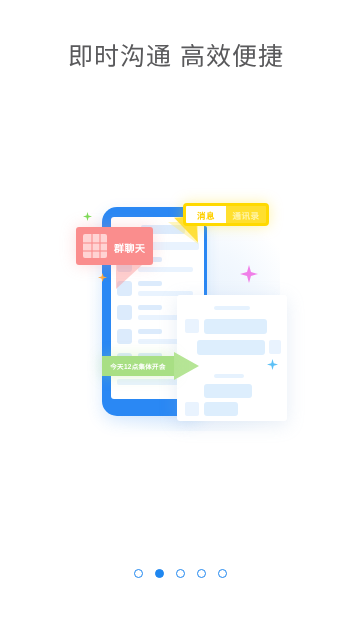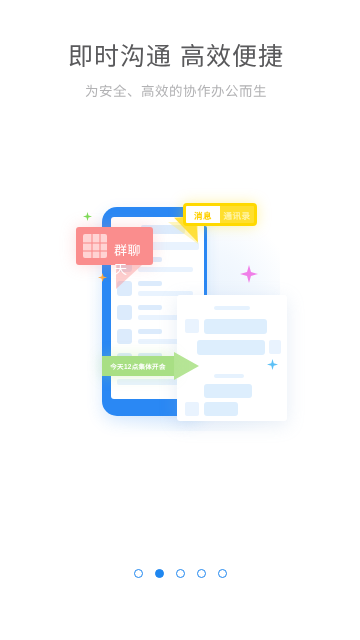--- a/index.html
+++ b/index.html
@@ -144,21 +144,21 @@
     width: 0; height: 0;
     border-left: 30px solid transparent;
     border-top: 22px solid rgba(255,235,120,0.45);
   }
 
   
   .tab-pill {
     position: absolute;
     left: 111px;
     top: 17px;
-    width: 74px;
+    width: 86px;
     height: 23px;
     border: 3px solid #ffd900;
     border-radius: 4px;
     background: #ffdf2e;
     display: flex;
     align-items: stretch;
     overflow: hidden;
     box-shadow: 0 0 14px rgba(255,221,0,0.35);
   }
   .tab-seg {
@@ -203,23 +203,23 @@
   }
   .pink-grid i {
     position: absolute;
     background: #fa8d8d;
     opacity: 0.55;
   }
   .pink-label {
     position: absolute;
     left: 38px;
     top: 13px;
-    font-size: 13px;
+    font-size: 10px;
     color: #ffffff;
-    font-weight: 400;
+    font-weight: 700;
     letter-spacing: 0.5px;
   }
   .pink-tail {
     position: absolute;
     left: 44px;
     top: 79px;
     width: 0; height: 0;
     border-left: 26px solid rgba(250,141,141,0.42);
     border-bottom: 24px solid transparent;
   }
@@ -300,21 +300,20 @@
     border-color: #1f87f0;
   }
 </style>
 </head>
 <body>
 
 <div class="screen">
 
   <div class="headings">
     <div class="title">即时沟通 高效便捷</div>
-    <div class="subtitle">为安全、高效的协作办公而生</div>
   </div>
 
   <div class="illustration">
 
     <div class="glow"></div>
 
     <div class="stem"></div>
 
     <div class="phone">
       <div class="phone-screen">

